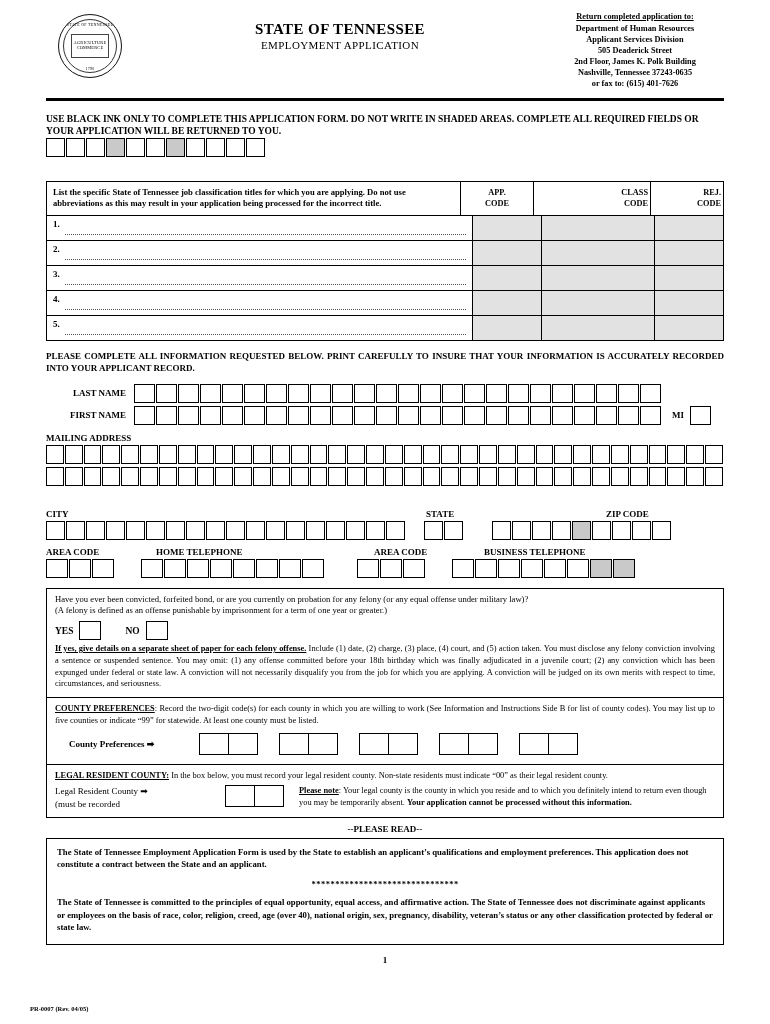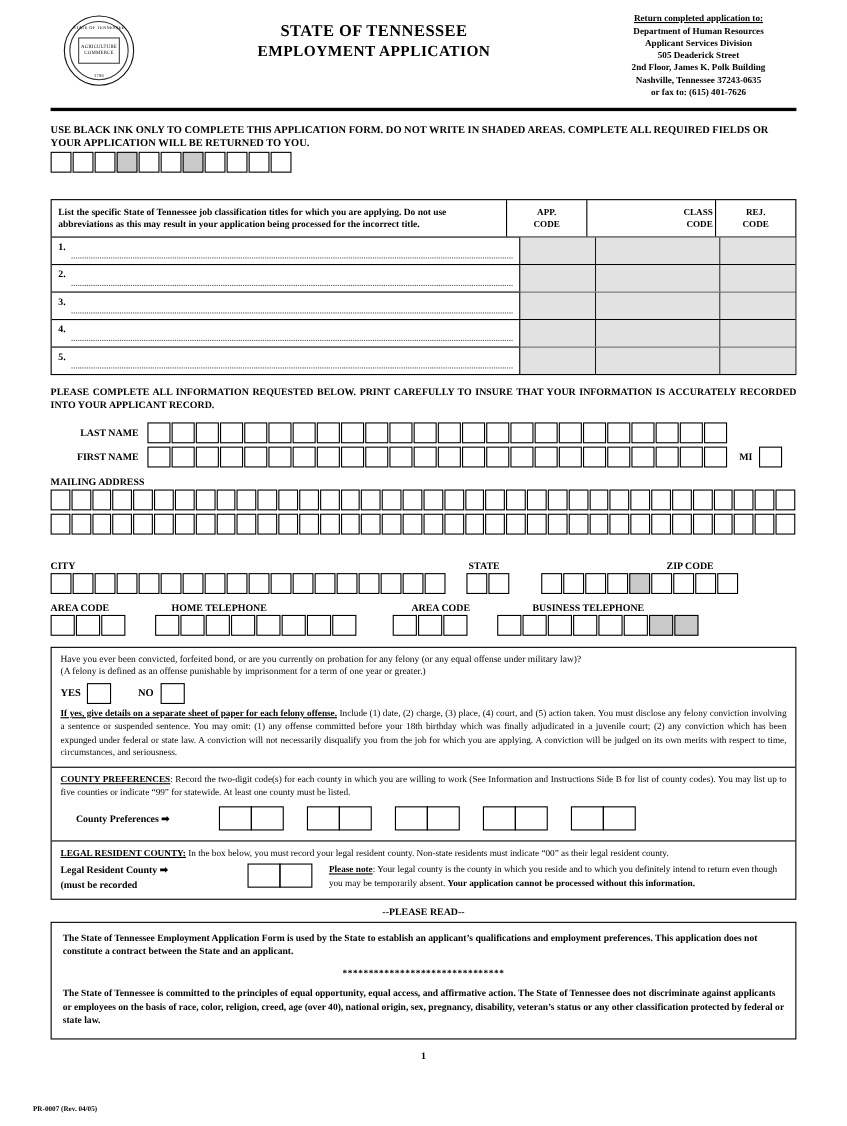--- a/index.html
+++ b/index.html
@@ -83,22 +83,22 @@
     text-align: center;
     padding-top: 10px;
   }
   .title-block .l1 {
     font-size: 15px;
     font-weight: bold;
     letter-spacing: .4px;
     line-height: 1.25;
   }
   .title-block .l2 {
-    font-size: 14px;
-    font-weight: bold;
+    font-size: 11px;
+    font-weight: normal;
     letter-spacing: .4px;
     line-height: 1.25;
   }
   .return-block {
     width: 210px;
     text-align: center;
     font-size: 8.3px;
     font-weight: bold;
     line-height: 1.32;
     padding-top: 2px;
@@ -166,21 +166,21 @@
   }
   .jt-col {
     width: 68px;
     text-align: center;
     font-size: 8.3px;
     font-weight: bold;
     padding: 5px 2px;
     line-height: 1.35;
     border-right: 1px solid #000;
   }
-  .jt-col:last-child { border-right: none; }
+  .jt-col:last-child { border-right: none; text-align: right; }
   .jt-col.wide { width: 112px; text-align: right; }
   .jt-row {
     display: flex;
     border-bottom: 1px solid #000;
     height: 24px;
   }
   .jt-row:last-child { border-bottom: none; }
   .jt-row .num {
     flex: 1;
     position: relative;
@@ -327,21 +327,21 @@
     margin-right: -1px;
   }
   .legal-row {
     display: flex;
     align-items: flex-start;
     margin-top: 4px;
   }
   .legal-left {
     width: 170px;
     font-size: 9px;
-    font-weight: bold;
+    font-weight: normal;
     line-height: 1.35;
   }
   .legal-bx-group { display: flex; margin-right: 16px; }
   .legal-note {
     flex: 1;
     font-size: 8.4px;
     line-height: 1.4;
   }
   .please-read {
     text-align: center;

